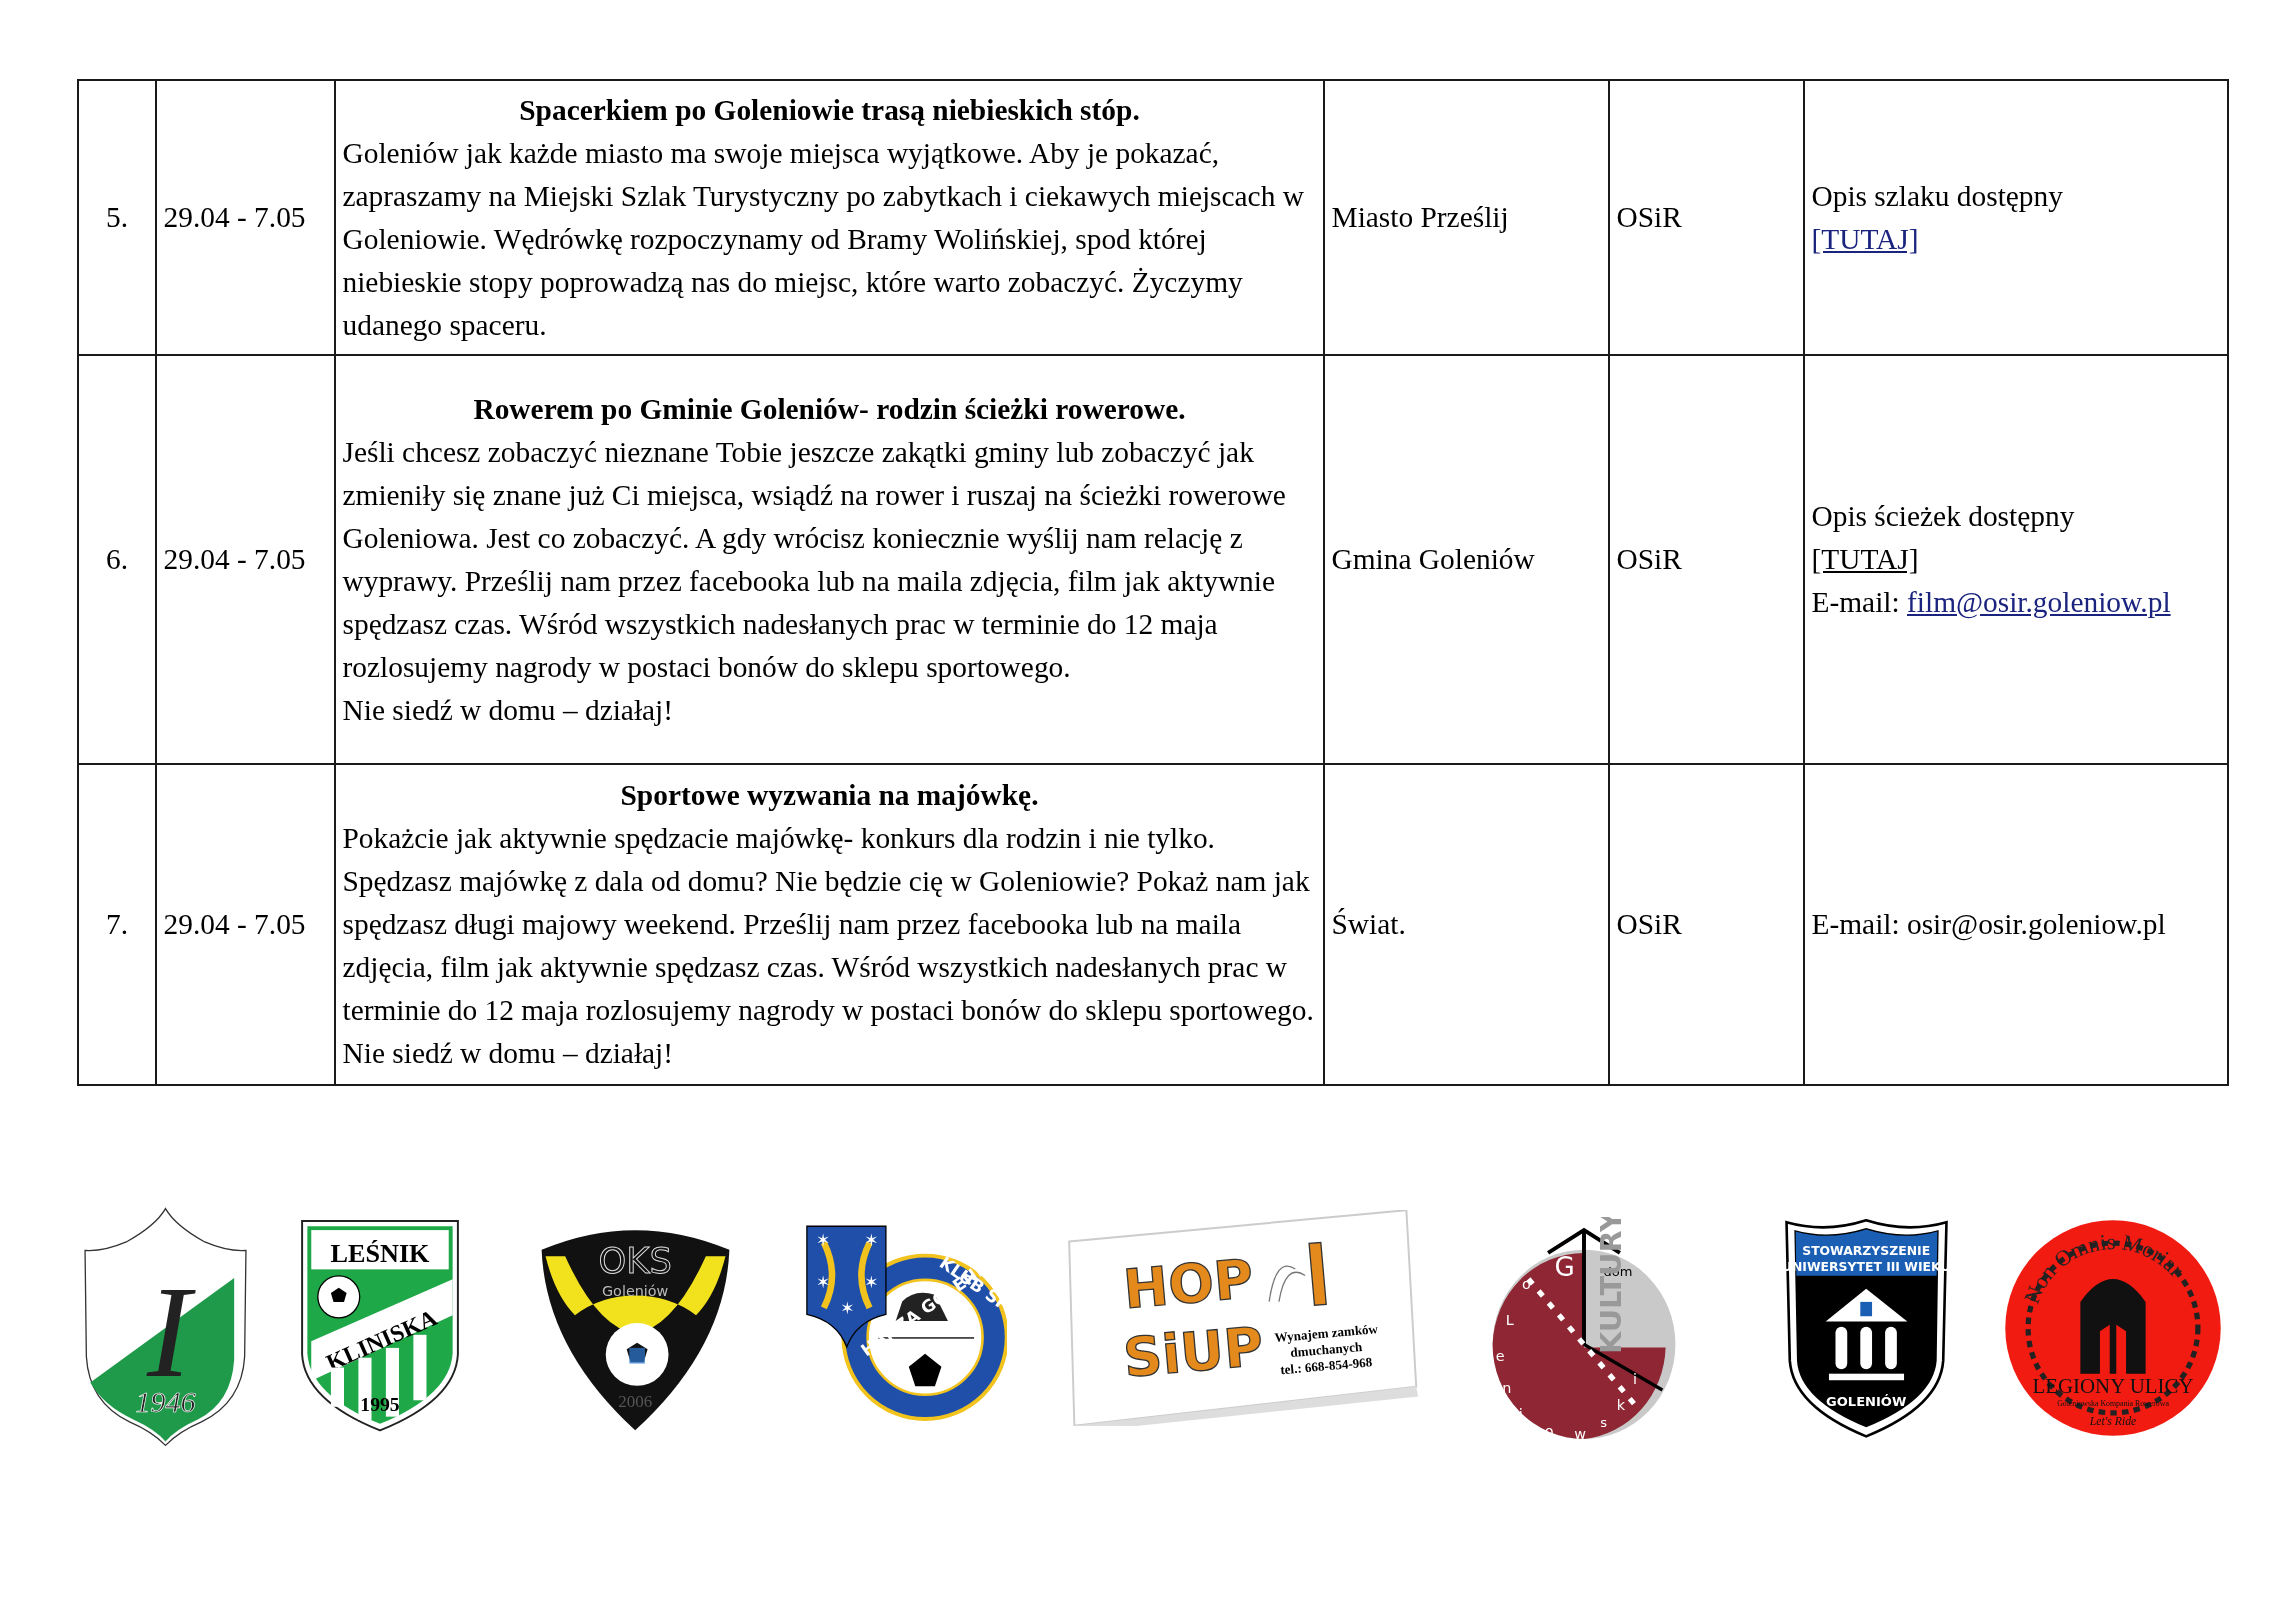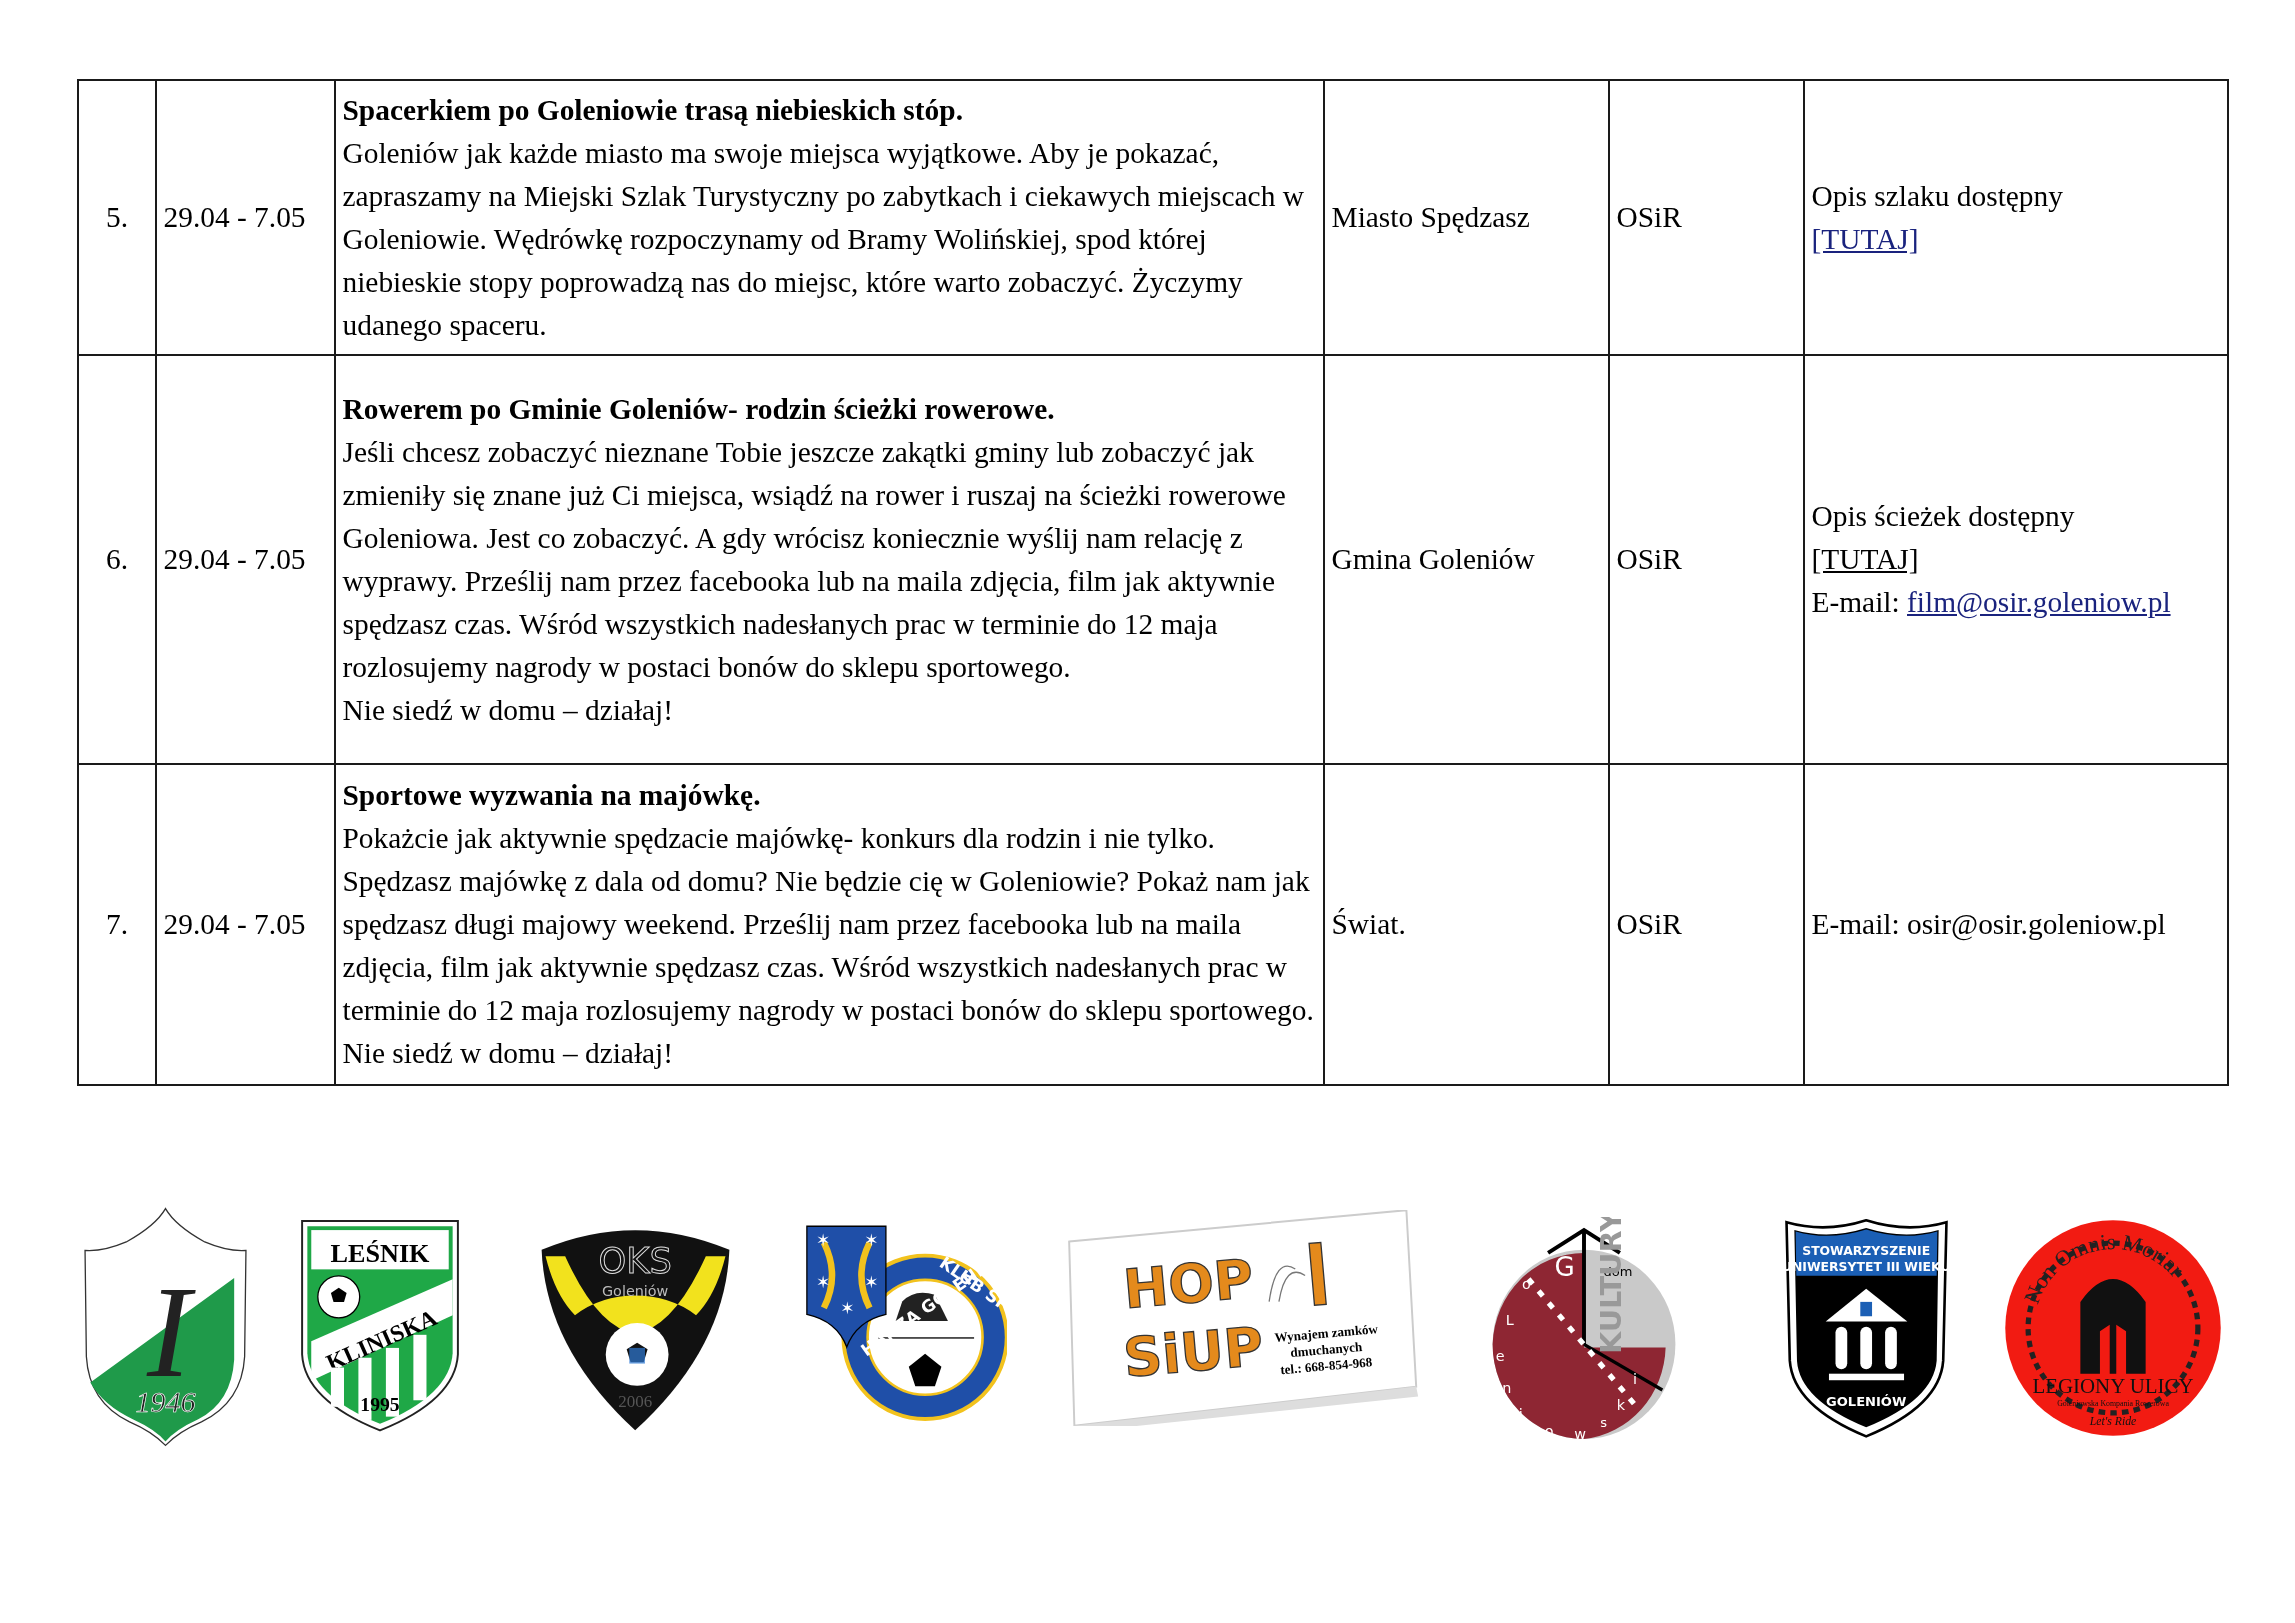--- a/index.html
+++ b/index.html
@@ -6,21 +6,21 @@
   body { width:2295px; height:1623px; position:relative; overflow:hidden;
          font-family:"Liberation Serif", serif; color:#000; }
   table.events { position:absolute; left:77px; top:79px; width:2150px;
          border-collapse:collapse; table-layout:fixed; font-size:29.4px; line-height:43px; }
   table.events td { border:2px solid #1a1a1a; vertical-align:middle; padding:3.9px 6.5px; }
   col.c-no { width:78px; } col.c-date { width:179px; } col.c-desc { width:989px; }
   col.c-place { width:285px; } col.c-org { width:195px; } col.c-info { width:424px; }
   td.no { text-align:center; }
   td.date { white-space:nowrap; padding-left:7.9px; padding-right:2.6px; }
   tr.r5 { height:275px; } tr.r6 { height:409px; } tr.r7 { height:321px; }
-  .desc-title { font-weight:bold; }
+  .desc-title { font-weight:bold;text-align:center; }
   .desc-body { white-space:pre-line; }
   .link-blue { color:#1a237e; text-decoration:underline; }
   .link-black { color:#000; text-decoration:underline; }
   .logos { position:absolute; left:0; top:1197px; width:2295px; height:262px; }
   .logo { position:absolute; }
   .logo svg { width:100%; height:100%; display:block; }
 </style>
 </head>
 <body>
 
@@ -34,21 +34,21 @@
       <col class="c-info">
   </colgroup>
   <tbody>
     <tr class="r5">
       <td class="no">5.</td>
       <td class="date">29.04 - 7.05</td>
       <td>
         <div class="desc-title">Spacerkiem po Goleniowie trasą niebieskich stóp.</div>
         <div class="desc-body">Goleniów jak każde miasto ma swoje miejsca wyjątkowe. Aby je pokazać, zapraszamy na Miejski Szlak Turystyczny po zabytkach i ciekawych miejscach w Goleniowie. Wędrówkę rozpoczynamy od Bramy Wolińskiej, spod której niebieskie stopy poprowadzą nas do miejsc, które warto zobaczyć. Życzymy udanego spaceru.</div>
       </td>
-      <td>Miasto Spędzasz</td>
+      <td>Miasto Prześlij</td>
       <td>OSiR</td>
       <td>
         <div>Opis szlaku dostępny</div>
         <a class="link-blue">[TUTAJ]</a>
       </td>
     </tr>
     <tr class="r6">
       <td class="no">6.</td>
       <td class="date">29.04 - 7.05</td>
       <td>

